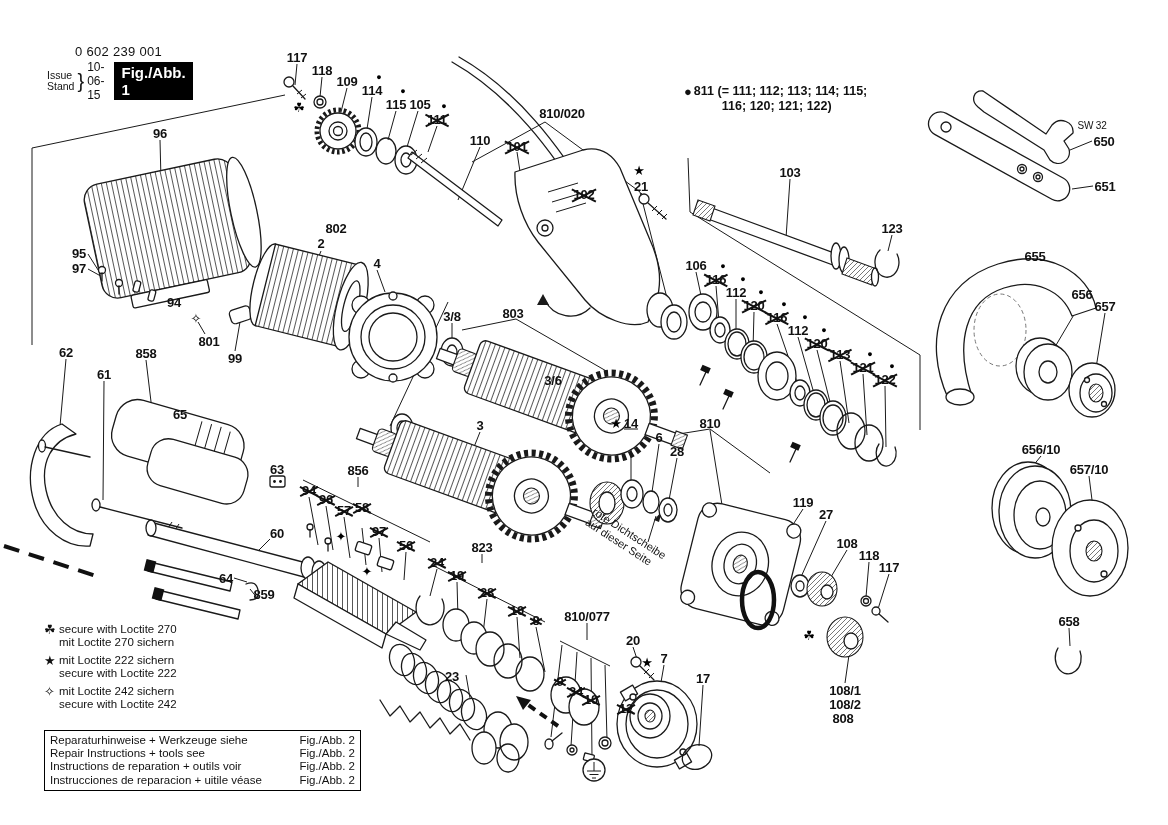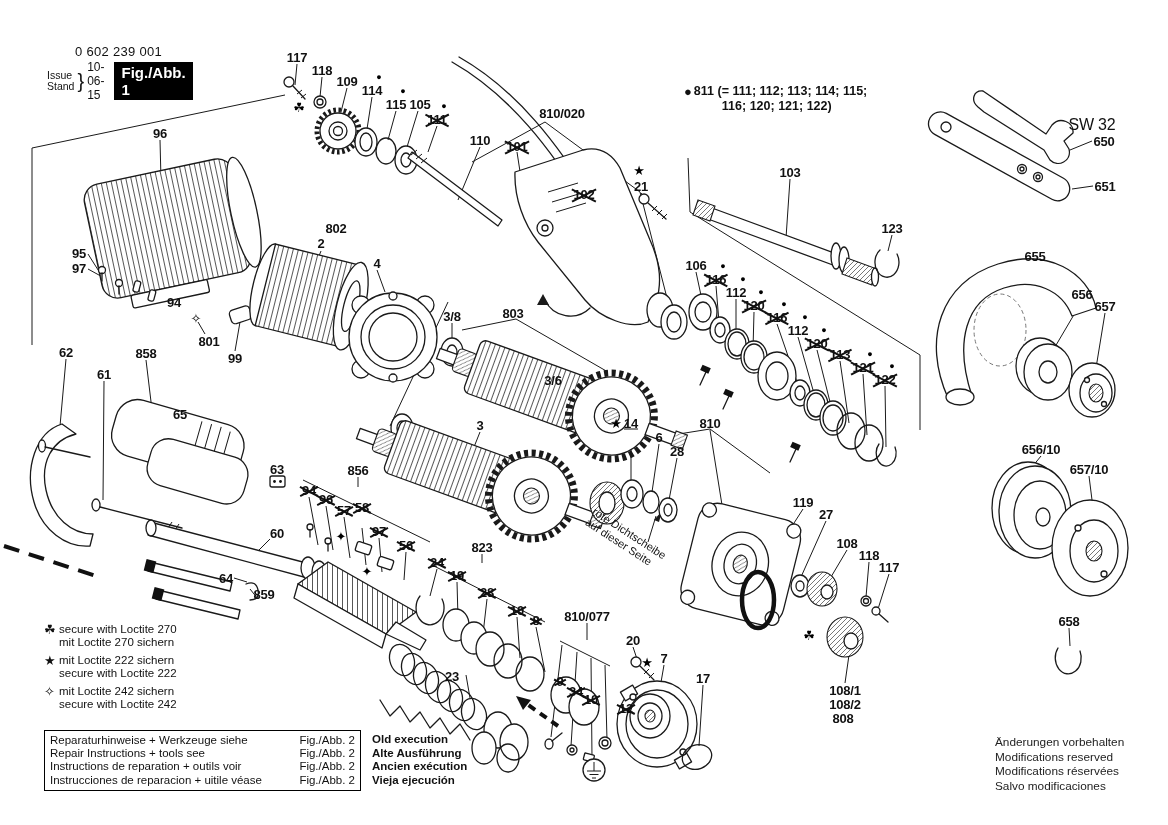--- a/index.html
+++ b/index.html
@@ -2,21 +2,21 @@
 <html><head>
 <meta charset="utf-8">
 <style>
   html,body{margin:0;padding:0;background:#fff;}
   .page{position:relative;width:1168px;height:825px;background:#fff;overflow:hidden;
         font-family:"Liberation Sans",sans-serif;color:#111;}
   svg{position:absolute;left:0;top:0;}
   #labels-layer,.ovl{position:absolute;left:0;top:0;width:100%;height:100%;pointer-events:none;}
   .plabel{position:absolute;transform:translate(-50%,-50%);font:bold 13px "Liberation Sans",sans-serif;
           color:#111;white-space:nowrap;letter-spacing:-.2px;}
-  .plabel.reg{font-weight:normal;font-size:16px;}
+  .plabel.reg{font-weight:normal;font-size:10px;}
   .plabel.crossed::before,.plabel.crossed::after{content:"";position:absolute;left:-3px;right:-3px;
           top:50%;height:1.5px;background:#111;}
   .plabel.crossed::before{transform:rotate(27deg);}
   .plabel.crossed::after{transform:rotate(-27deg);}
   .pdot{position:absolute;transform:translate(-50%,-50%);font-size:9px;color:#000;}
   .psym{position:absolute;transform:translate(-50%,-50%);font-size:13px;color:#000;}
   
   .hdr{position:absolute;left:75px;top:44px;}
   .pn{font-size:13px;letter-spacing:.3px;}
   .issrow{position:absolute;left:-28px;top:16px;display:flex;align-items:center;gap:2px;}
@@ -597,33 +597,21 @@
     <div class="rrow">
       <span>Instructions de reparation + outils voir</span>
       <span>Fig./Abb. 2</span>
     </div>
     <div class="rrow">
       <span>Instrucciones de reparacion + uitile véase</span>
       <span>Fig./Abb. 2</span>
     </div>
   </div>
 
-  <div class="oldexec">
-    <div>Old execution</div>
-    <div>Alte Ausführung</div>
-    <div>Ancien exécution</div>
-    <div>Vieja ejecución</div>
-  </div>
-
-  <div class="footright">
-    <div>Änderungen vorbehalten</div>
-    <div>Modifications reserved</div>
-    <div>Modifications réservées</div>
-    <div>Salvo modificaciones</div>
-  </div>
+
 
   <div class="rednote">
     <div>rote Dichtscheibe</div>
     <div>auf dieser Seite</div>
   </div>
 </div>
 
 </div>
 
 </body></html>

